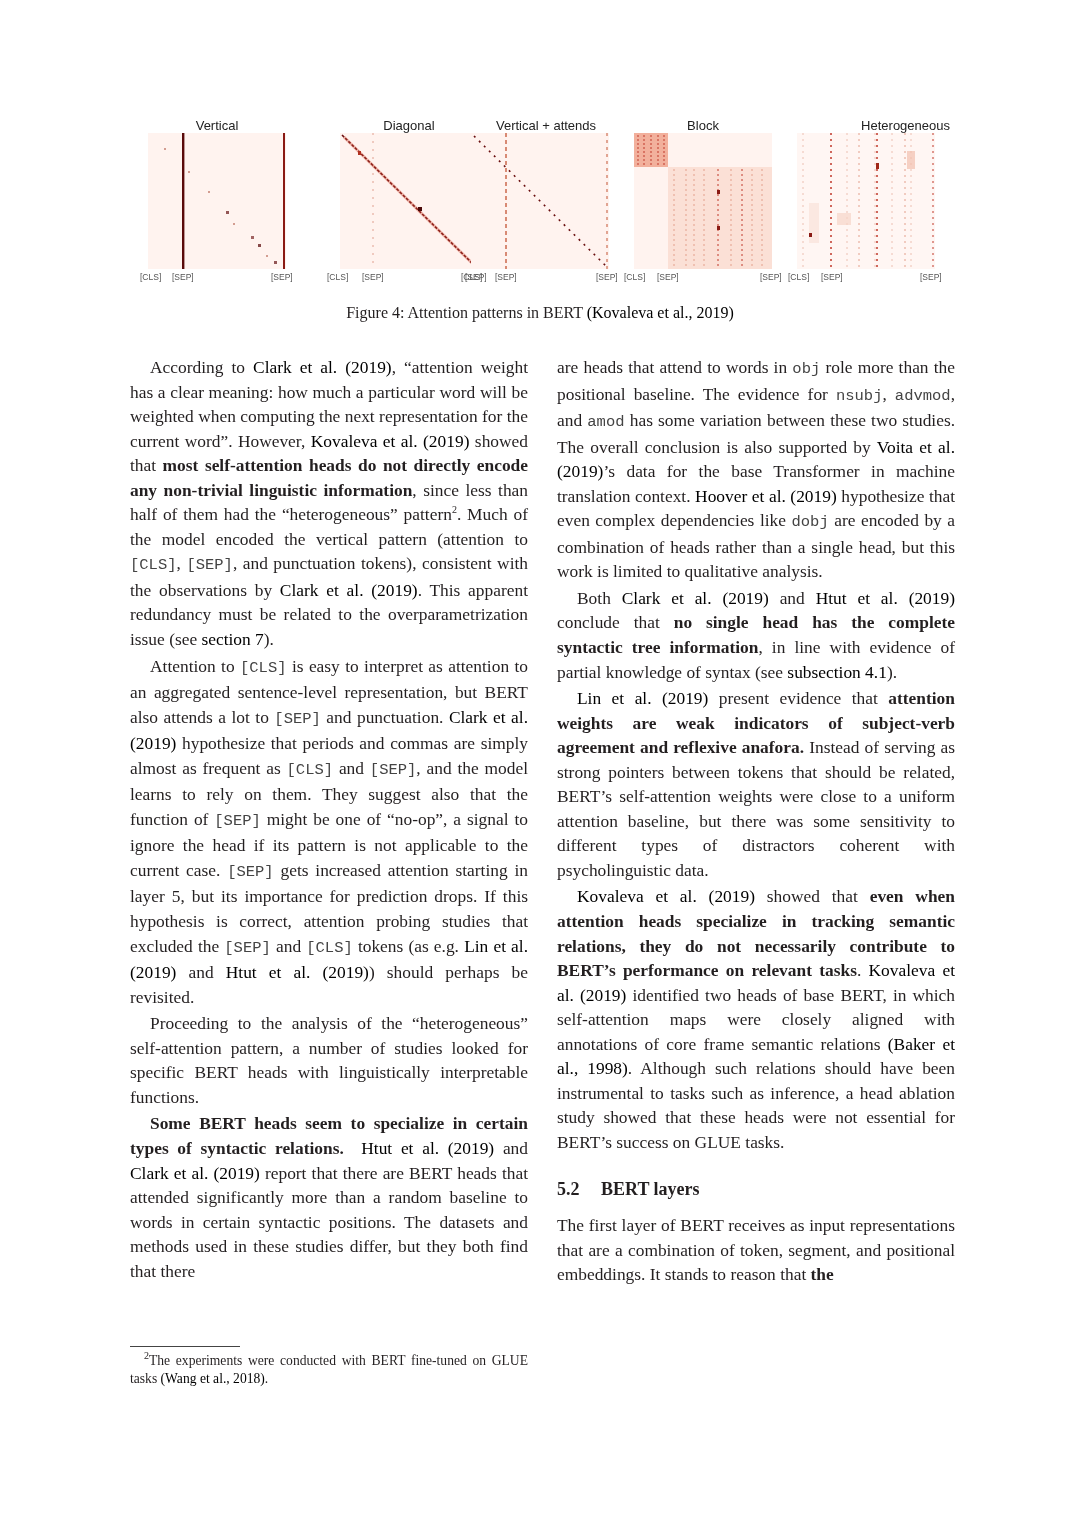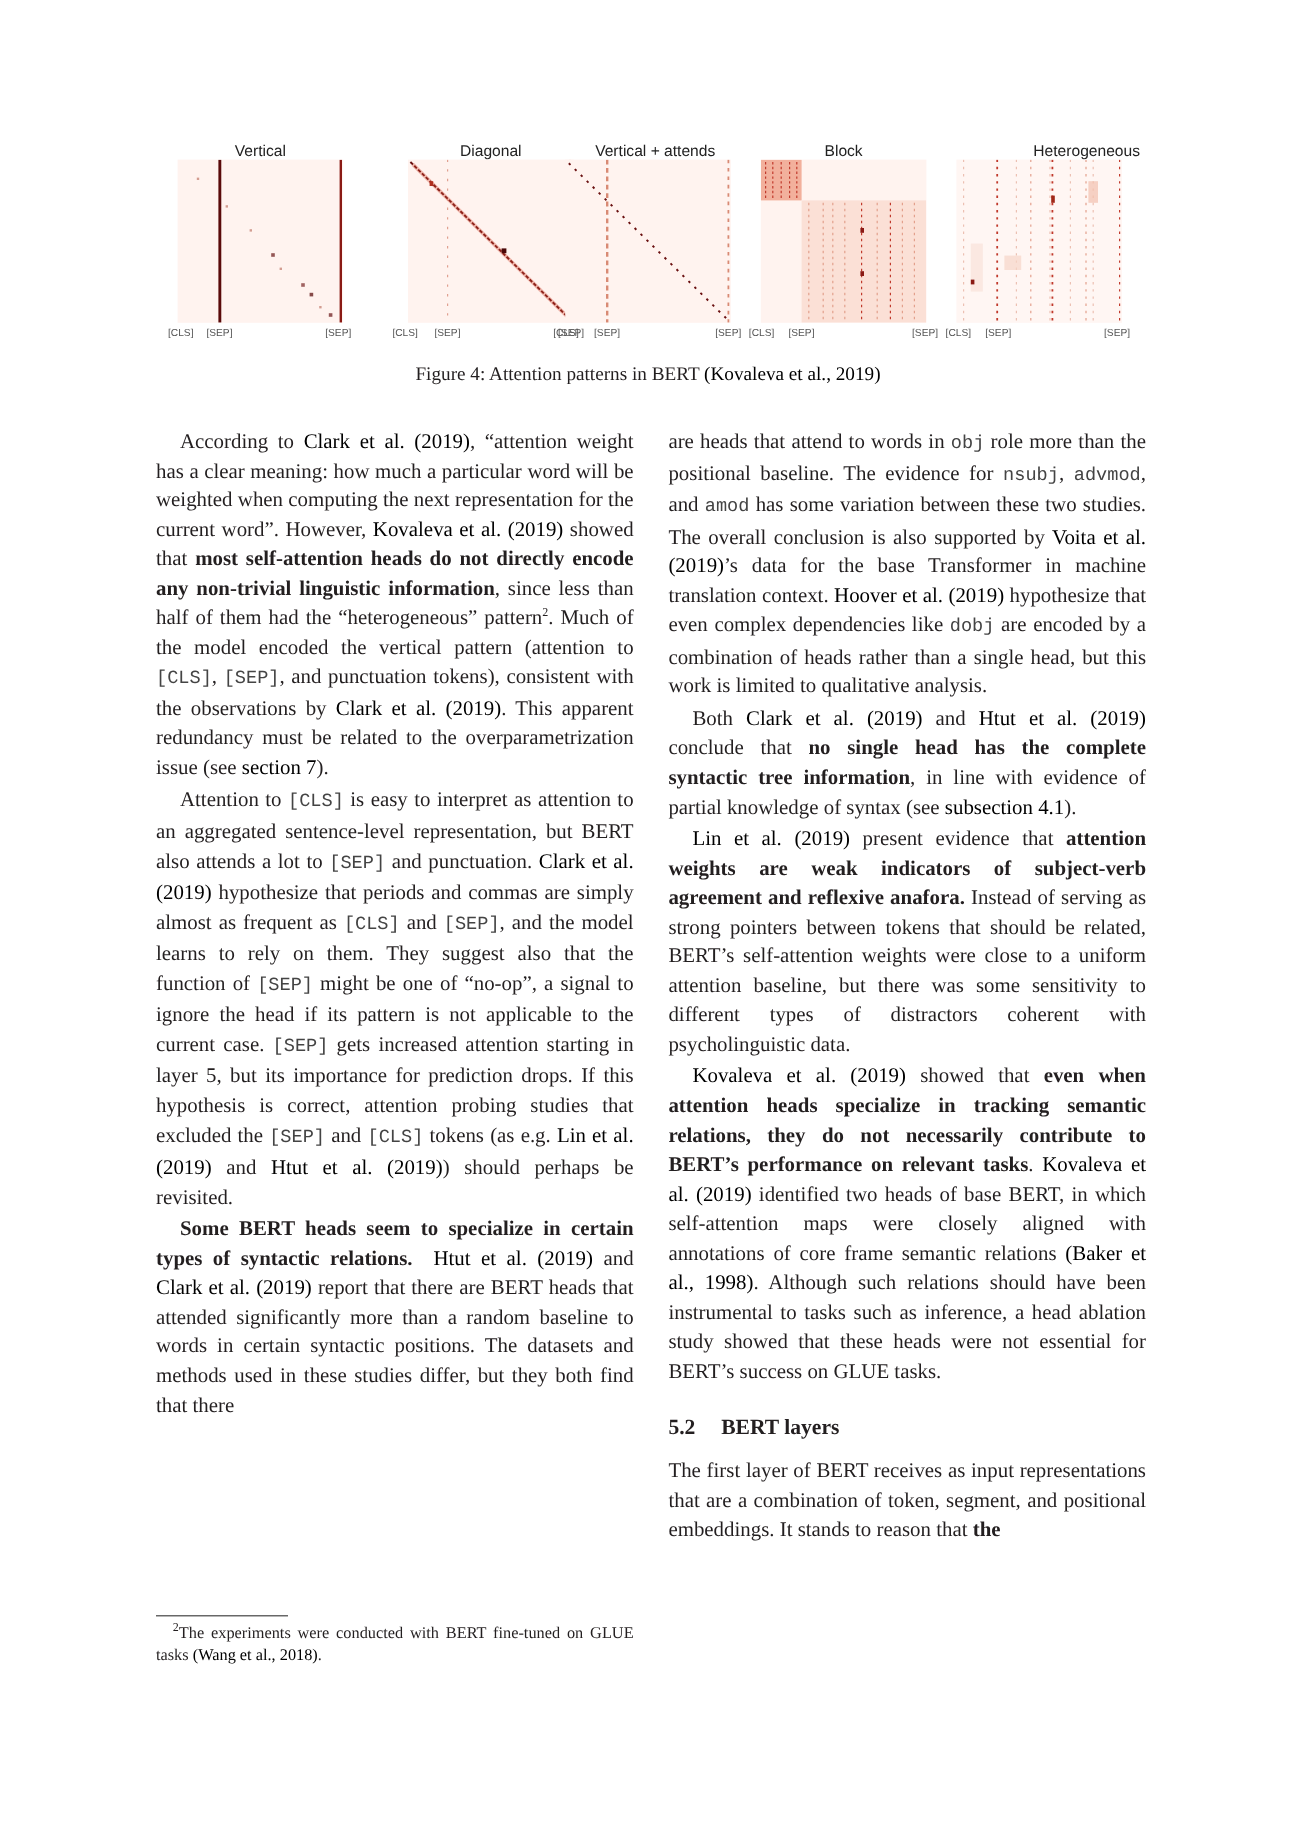--- a/index.html
+++ b/index.html
@@ -149,20 +149,21 @@
   </div>
 </div>
 
 <div class="caption"><span>Figure 4:</span> <span>Attention patterns in BERT</span> <span class="cite">(Kovaleva et al., 2019)</span></div>
 
 <div class="col colL">
   <p><span>According to </span><span class="cite">Clark et al. (2019)</span><span>, “attention weight has a clear meaning: how much a particular word will be weighted when computing the next representation for the current word”. However, </span><span class="cite">Kovaleva et al. (2019)</span><span> showed that </span><b>most self-attention heads do not directly encode any non-trivial linguistic information</b><span>, since less than half of them had the “heterogeneous” pattern</span><sup>2</sup><span>. Much of the model encoded the vertical pattern (attention to </span><span class="tt">[CLS]</span><span>, </span><span class="tt">[SEP]</span><span>, and punctuation tokens), consistent with the observations by </span><span class="cite">Clark et al. (2019)</span><span>. This apparent redundancy must be related to the overparametrization issue (see </span><span class="cite">section 7</span><span>).</span></p>
 
   <p><span>Attention to </span><span class="tt">[CLS]</span><span> is easy to interpret as attention to an aggregated sentence-level representation, but BERT also attends a lot to </span><span class="tt">[SEP]</span><span> and punctuation. </span><span class="cite">Clark et al. (2019)</span><span> hypothesize that periods and commas are simply almost as frequent as </span><span class="tt">[CLS]</span><span> and </span><span class="tt">[SEP]</span><span>, and the model learns to rely on them. They suggest also that the function of </span><span class="tt">[SEP]</span><span> might be one of “no-op”, a signal to ignore the head if its pattern is not applicable to the current case. </span><span class="tt">[SEP]</span><span> gets increased attention starting in layer 5, but its importance for prediction drops. If this hypothesis is correct, attention probing studies that excluded the </span><span class="tt">[SEP]</span><span> and </span><span class="tt">[CLS]</span><span> tokens (as e.g. </span><span class="cite">Lin et al. (2019)</span><span> and </span><span class="cite">Htut et al. (2019)</span><span>) should perhaps be revisited.</span></p>
 
+  <p>Proceeding to the analysis of the “heterogeneous” self-attention pattern, a number of studies looked for specific BERT heads with linguistically interpretable functions.</p>
 
   <p><b>Some BERT heads seem to specialize in certain types of syntactic relations.</b>&nbsp; <span class="cite">Htut et al. (2019)</span><span> and </span><span class="cite">Clark et al. (2019)</span><span> report that there are BERT heads that attended significantly more than a random baseline to words in certain syntactic positions. The datasets and methods used in these studies differ, but they both find that there</span></p>
 </div>
 
 <div class="fnrule"></div>
 <div class="footnote"><span class="ind"></span><sup>2</sup><span>The experiments were conducted with BERT fine-tuned on GLUE tasks </span><span class="cite">(Wang et al., 2018)</span><span>.</span></div>
 
 <div class="col colR">
   <p class="noind"><span>are heads that attend to words in </span><span class="tt">obj</span><span> role more than the positional baseline. The evidence for </span><span class="tt">nsubj</span><span>, </span><span class="tt">advmod</span><span>, and </span><span class="tt">amod</span><span> has some variation between these two studies. The overall conclusion is also supported by </span><span class="cite">Voita et al. (2019)</span><span>’s data for the base Transformer in machine translation context. </span><span class="cite">Hoover et al. (2019)</span><span> hypothesize that even complex dependencies like </span><span class="tt">dobj</span><span> are encoded by a combination of heads rather than a single head, but this work is limited to qualitative analysis.</span></p>
 

